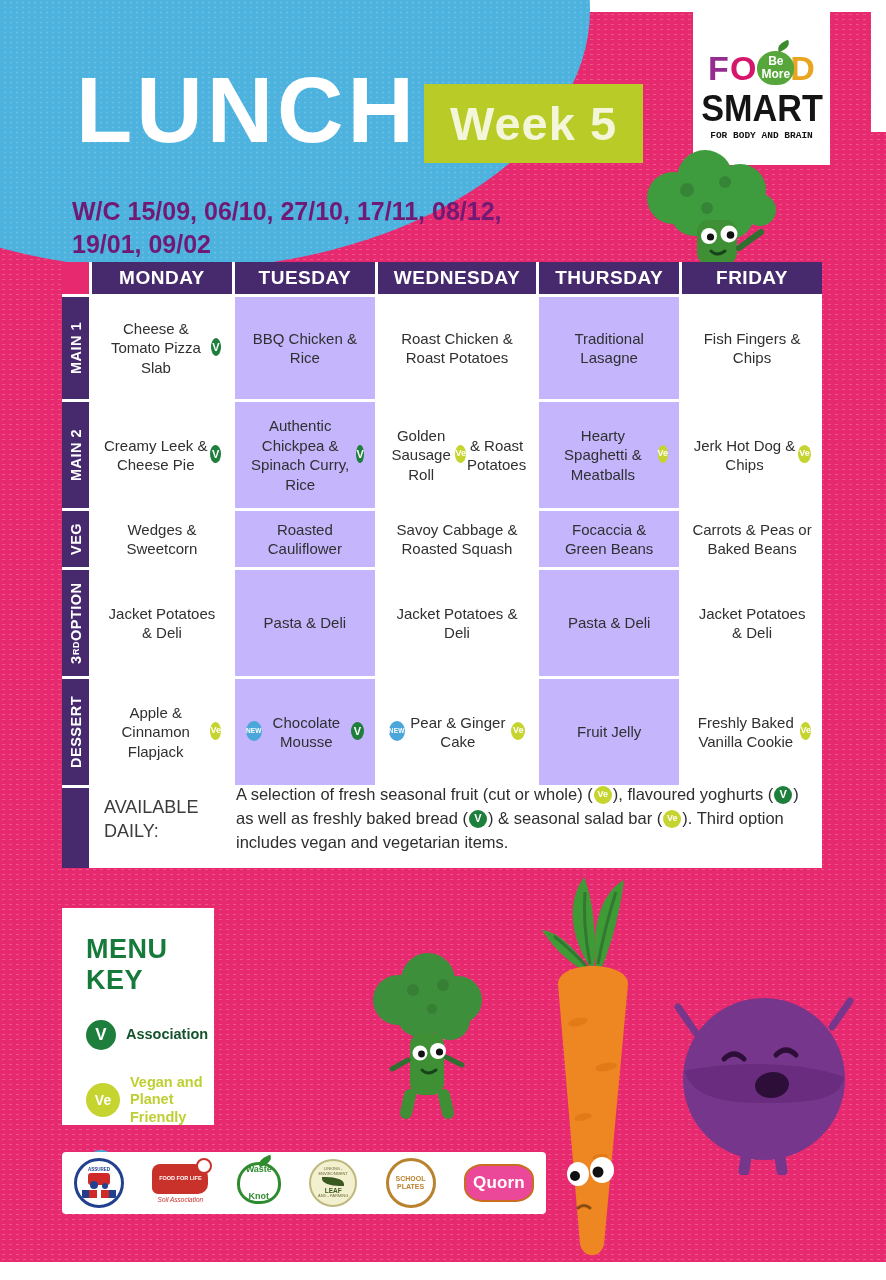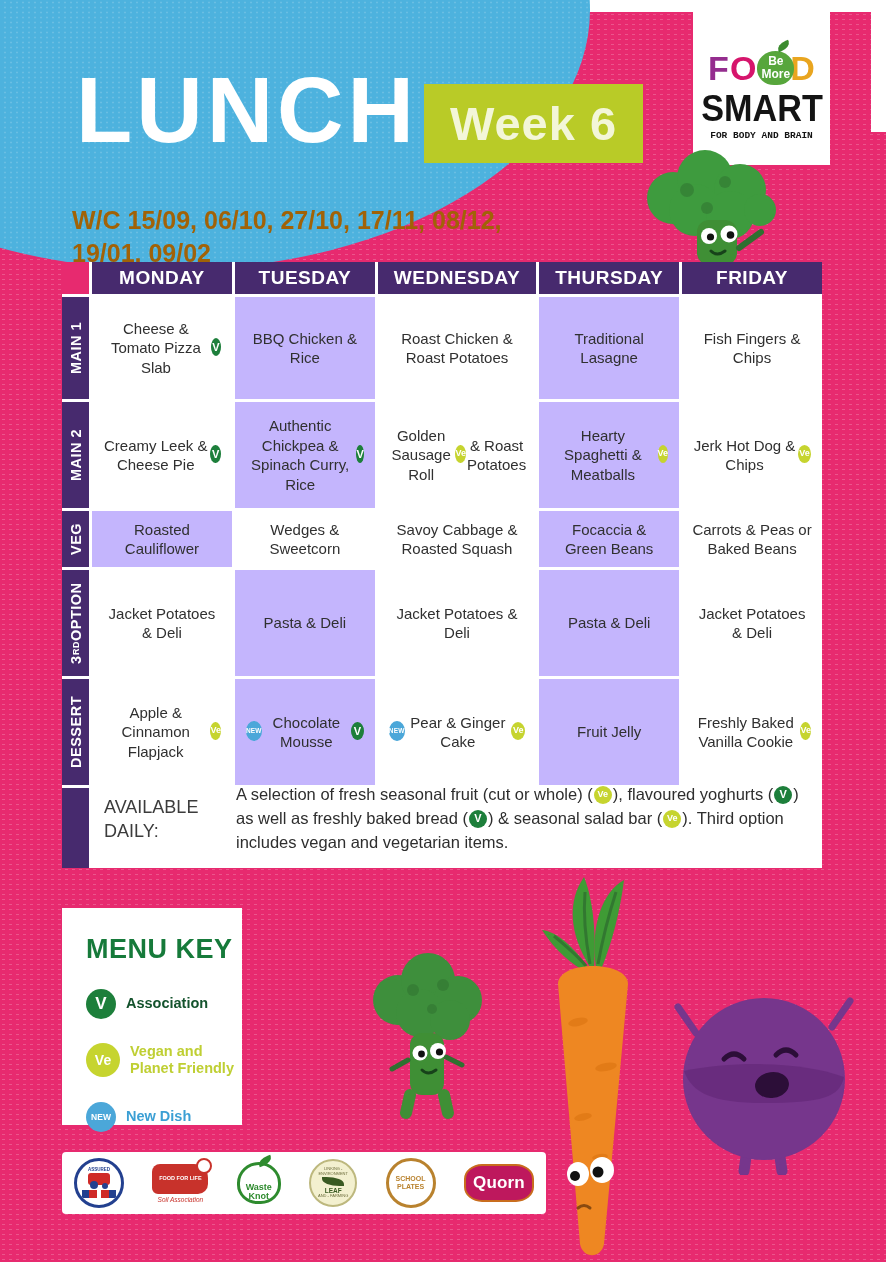--- a/index.html
+++ b/index.html
@@ -25,22 +25,22 @@
   .lunch-title{
     position:absolute;left:76px;top:58px;
     font-size:92px;font-weight:bold;color:#ffffff;letter-spacing:4px;
   }
   .week-box{
     position:absolute;left:424px;top:84px;width:219px;height:79px;
     background:#b9cb27;display:flex;align-items:center;justify-content:center;
   }
   .week-box span{font-size:47px;font-weight:bold;color:#f3f6d8;letter-spacing:1px;}
   .wc-dates{
-    position:absolute;left:72px;top:204px;
-    font-size:25px;font-weight:bold;color:#a16207;line-height:1.3;
+    position:absolute;left:72px;top:195px;
+    font-size:25px;font-weight:bold;color:#701a75;line-height:1.3;
   }
   
   .fs-box{
     position:absolute;left:693px;top:12px;width:137px;height:153px;background:#ffffff;
     display:flex;flex-direction:column;align-items:center;justify-content:center;
   }
   .fs-row{display:flex;align-items:center;height:44px;margin-top:10px;}
   .fs-letter{font-weight:900;font-size:34px;line-height:1;}
   .fs-f{color:#942d8e;}
   .fs-o{color:#d6156c;margin-left:1px;}
@@ -100,21 +100,21 @@
   .inline-icon{
     display:inline-flex;align-items:center;justify-content:center;
     border-radius:50%;color:#ffffff;font-weight:bold;vertical-align:middle;
     margin:0 1px;position:relative;top:-1px;
   }
   .icon-v{background:#1d7f3b;width:18px;height:18px;font-size:11px;}
   .icon-ve{background:#c6d42f;width:18px;height:18px;font-size:9px;}
   .icon-new{background:#4ba7d9;width:20px;height:20px;font-size:6.5px;letter-spacing:.2px;}
   
   .menu-key{
-    position:absolute;left:62px;top:908px;width:180px;height:217px;background:#ffffff;
+    position:absolute;left:62px;top:908px;width:152px;height:217px;background:#ffffff;
     padding:0;z-index:2;
   }
   .mk-title{font-size:27px;font-weight:bold;color:#167a3a;margin:26px 0 0 24px;letter-spacing:.5px;}
   .mk-item{display:flex;align-items:center;gap:10px;margin:24px 0 0 24px;}
   .mk-item .mk-label{font-size:14.5px;font-weight:bold;line-height:1.2;}
   .mk-v .mk-ic{width:30px;height:30px;font-size:17px;}
   .mk-v .mk-label{color:#14532d;}
   .mk-ve .mk-ic{width:34px;height:34px;font-size:14px;}
   .mk-ve .mk-label{color:#bfcf33;}
   .mk-new .mk-ic{width:30px;height:30px;font-size:8.5px;}
@@ -142,38 +142,38 @@
   .lg-assured .jack{width:34px;height:8px;margin-top:4px;background:linear-gradient(90deg,#23408f 20%,#cf2a27 20% 45%,#ffffff 45% 55%,#cf2a27 55% 80%,#23408f 80%);}
   .lg-ffl .blob{
     width:56px;height:30px;background:#c8322b;border-radius:8px 14px 10px 6px;
     display:flex;align-items:center;justify-content:center;position:relative;
   }
   .lg-ffl .blob .dot{position:absolute;right:-4px;top:-6px;width:16px;height:16px;border-radius:50%;background:#fff;border:2px solid #c8322b;box-sizing:border-box;}
   .lg-ffl .t1{color:#ffffff;font-size:5.5px;font-weight:bold;line-height:1.1;}
   .lg-ffl .t2{color:#c8322b;font-size:6.5px;font-style:italic;margin-top:2px;}
   .lg-wk .apple{
     width:44px;height:42px;border:3px solid #2e8b2e;border-radius:50% 50% 46% 46%;background:#fff;
-    box-sizing:border-box;display:flex;flex-direction:column;align-items:center;justify-content:flex-end;position:relative;
+    box-sizing:border-box;display:flex;flex-direction:column;align-items:center;justify-content:space-between;position:relative;
   }
   .lg-wk .apple:before{content:"";position:absolute;top:-8px;right:6px;width:14px;height:8px;background:#2e8b2e;border-radius:80% 0 80% 0;transform:rotate(-20deg);}
   .lg-wk .t{color:#2e8b2e;font-weight:bold;font-size:9px;line-height:1.0;}
   .lg-leaf{
     width:48px;height:48px;border-radius:50%;background:#f3f0cf;border:2px solid #bdb87e;
     box-sizing:border-box;display:flex;flex-direction:column;align-items:center;justify-content:center;
   }
   .lg-leaf .ring{font-size:4px;color:#6b6b3a;line-height:1.2;}
   .lg-leaf .leafshape{width:22px;height:9px;background:#3a5a22;border-radius:0 80% 0 80%;margin:1px 0;}
   .lg-leaf .ct{font-size:6.5px;font-weight:bold;color:#3a5a22;}
   .lg-sp{
     width:50px;height:50px;border-radius:50%;border:3px solid #b9822e;background:#fff;
     box-sizing:border-box;display:flex;flex-direction:column;align-items:center;justify-content:center;
   }
   .lg-sp .t{font-size:7px;font-weight:bold;color:#b9822e;line-height:1.15;}
   .lg-quorn{
-    width:70px;height:38px;background:#be185d;border-radius:18px/15px;border:2px solid #c96d1e;
+    width:70px;height:38px;background:#ec4899;border-radius:18px/15px;border:2px solid #c96d1e;
     display:flex;align-items:center;justify-content:center;box-sizing:border-box;
   }
   .lg-quorn .t{color:#ffffff;font-weight:900;font-size:17px;letter-spacing:.2px;}
 </style>
 </head>
 <body>
 
 <div class="poster"></div>
 <div class="blue-blob"></div>
 <div class="corner-notch"></div>
@@ -198,21 +198,21 @@
       <circle cx="75.5" cy="87" r="3.6" fill="#111"></circle>
     <circle cx="94" cy="84" r="8.5" fill="#fff"></circle>
       <circle cx="95.5" cy="85" r="3.8" fill="#111"></circle>
     <path d="M76 101 Q82 107 90 101" stroke="#17421a" stroke-width="3" fill="none" stroke-linecap="round"></path>
     <path d="M104 98 L126 82" stroke="#2f7030" stroke-width="6" stroke-linecap="round"></path>
   </svg>
 </div>
 
 <div class="lunch-title">LUNCH</div>
 <div class="week-box">
-  <span>Week 6</span>
+  <span>Week 5</span>
 </div>
 
 <div class="fs-box">
   <div class="fs-row">
     <span class="fs-letter fs-f">F</span>
     <span class="fs-letter fs-o">O</span>
     <span class="fs-apple">
       <span class="leaf"></span>
       <span class="bm">Be More</span>
     </span>
@@ -240,22 +240,22 @@
     <div class="mt-cell">Roast Chicken &amp; Roast Potatoes</div>
     <div class="mt-cell shade">Traditional Lasagne</div>
     <div class="mt-cell">Fish Fingers &amp; Chips</div>
     <div class="mt-rowlabel">MAIN 2</div>
     <div class="mt-cell">Creamy Leek &amp; Cheese Pie <span class="inline-icon icon-v">V</span></div>
     <div class="mt-cell shade">Authentic Chickpea &amp; Spinach Curry, Rice <span class="inline-icon icon-v">V</span></div>
     <div class="mt-cell">Golden Sausage Roll <span class="inline-icon icon-ve">Ve</span> &amp; Roast Potatoes</div>
     <div class="mt-cell shade">Hearty Spaghetti &amp; Meatballs <span class="inline-icon icon-ve">Ve</span></div>
     <div class="mt-cell">Jerk Hot Dog &amp; Chips <span class="inline-icon icon-ve">Ve</span></div>
     <div class="mt-rowlabel">VEG</div>
+    <div class="mt-cell">Wedges &amp; Sweetcorn</div>
     <div class="mt-cell shade">Roasted Cauliflower</div>
-    <div class="mt-cell">Wedges &amp; Sweetcorn</div>
     <div class="mt-cell">Savoy Cabbage &amp; Roasted Squash</div>
     <div class="mt-cell shade">Focaccia &amp; Green Beans</div>
     <div class="mt-cell">Carrots &amp; Peas or Baked Beans</div>
     <div class="mt-rowlabel">3<sup>RD</sup> OPTION</div>
     <div class="mt-cell">Jacket Potatoes &amp; Deli</div>
     <div class="mt-cell shade">Pasta &amp; Deli</div>
     <div class="mt-cell">Jacket Potatoes &amp; Deli</div>
     <div class="mt-cell shade">Pasta &amp; Deli</div>
     <div class="mt-cell">Jacket Potatoes &amp; Deli</div>
     <div class="mt-rowlabel">DESSERT</div>

